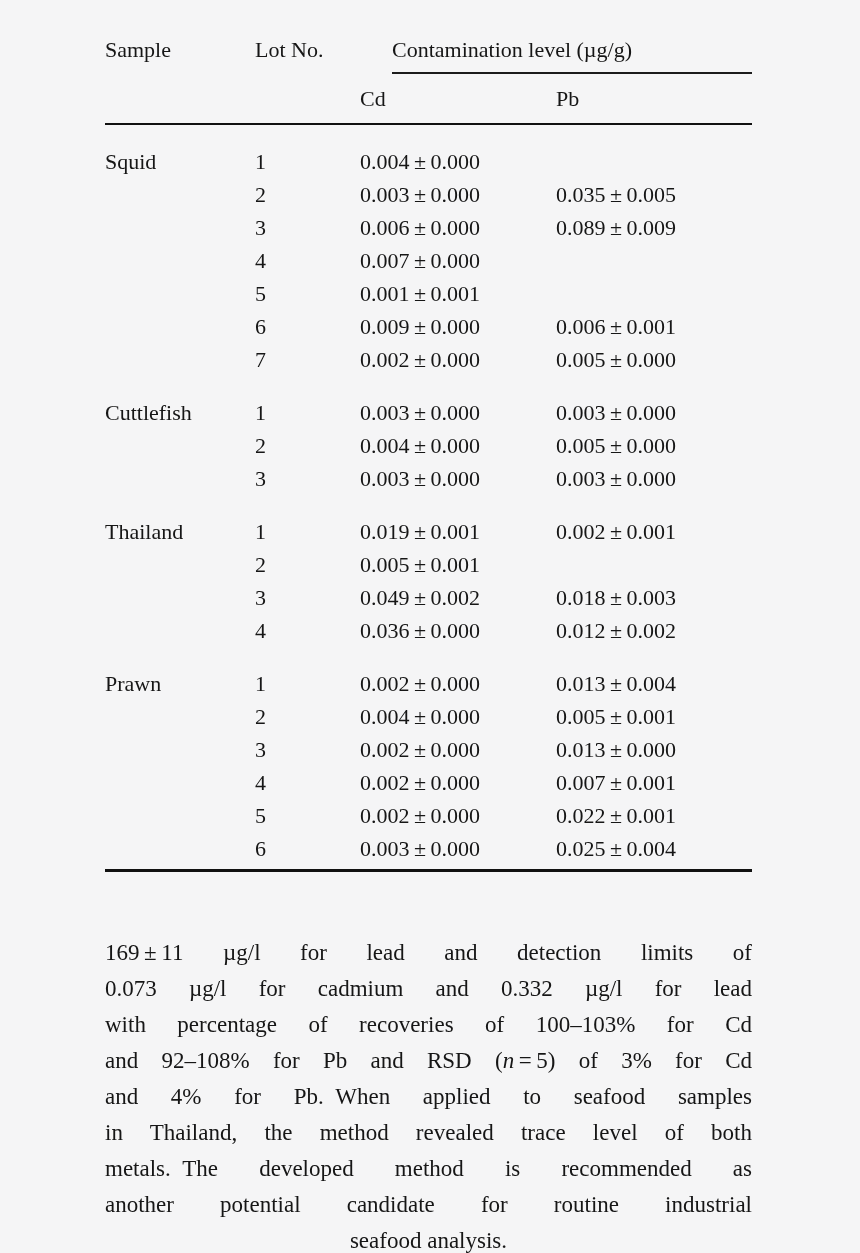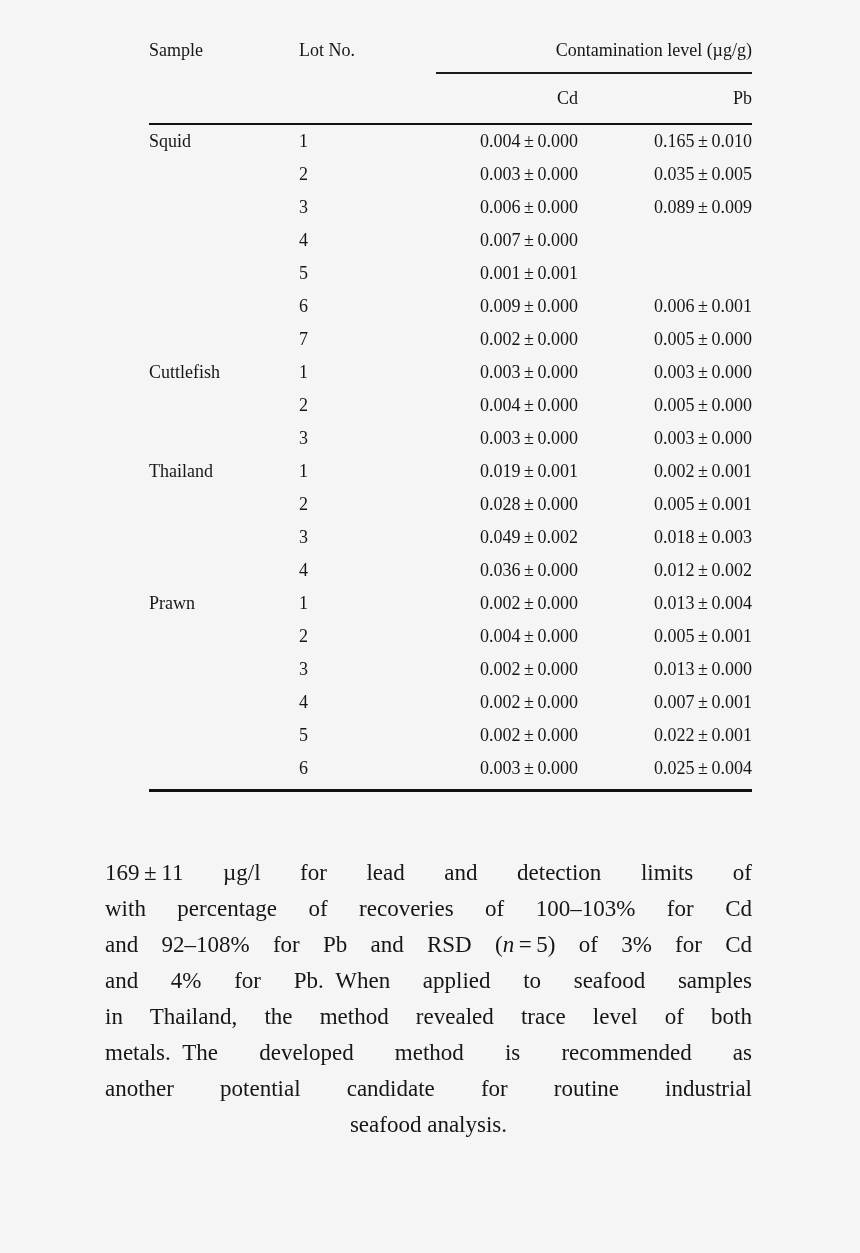--- a/index.html
+++ b/index.html
@@ -7,45 +7,45 @@
     width: 860px; height: 1253px;
     background: #f5f5f6;
     font-family: "Liberation Serif", "DejaVu Serif", serif;
     color: #161616;
     -webkit-font-smoothing: antialiased;
   }
   .page { position: relative; width: 860px; height: 1253px; overflow: hidden; }
   .doc { position: absolute; left: 105px; top: 34px; width: 647px; }
 
   
-  .tbl { font-size: 18px; margin-left: 44px; }
+  .tbl { font-size: 22px; }
   .hrow { display: grid; grid-template-columns: 150px 105px 1fr 1fr; }
   .hrow1 { height: 40px; }
   .hrow1 .c { line-height: 32px; }
   .hrow1 .group {
     grid-column: 3 / 5;
-    text-align: right;
+    text-align: left;
     height: 38px;
     margin-left: 32px;
     border-bottom: 2px solid #1c1c1c;
   }
   .hrow2 { height: 49px; }
   .hrow2 .c { line-height: 49px; }
 
   .c.sample { text-align: left; }
   .c.lot   { text-align: left; }
-  .c.num   { text-align: right; }
+  .c.num   { text-align: left; }
 
   .tbl-body {
     border-top: 2px solid #111;
     border-bottom: 3px solid #111;
     padding-bottom: 4px;
   }
   .trow { display: grid; grid-template-columns: 150px 105px 1fr 1fr; height: 33px; line-height: 33px; }
-  .trow.group-start { padding-top: 0; }
+  .trow.group-start { padding-top: 20px; }
 
   
   .paragraph { margin-top: 63px; width: 647px; font-size: 23px; line-height: 36px; }
   .para-line { text-align: justify; height: 36px; overflow: hidden; }
   .para-line::after { content: ""; display: inline-block; width: 100%; height: 0; }
   .para-line:last-child { text-align: center; }
   .para-line:last-child::after { content: none; }
   .it { font-style: italic; }
 </style>
 </head>
@@ -64,21 +64,20 @@
         <div class="c"></div>
         <div class="c"></div>
         <div class="c num">Cd</div>
         <div class="c num">Pb</div>
       </div>
       <div class="tbl-body">
           <div class="trow group-start">
             <div class="c sample">Squid</div>
             <div class="c lot">1</div>
             <div class="c num">0.004 ± 0.000</div>
-            <div class="c num">0.165 ± 0.010</div>
           </div>
           <div class="trow">
             <div class="c sample"></div>
             <div class="c lot">2</div>
             <div class="c num">0.003 ± 0.000</div>
             <div class="c num">0.035 ± 0.005</div>
           </div>
           <div class="trow">
             <div class="c sample"></div>
             <div class="c lot">3</div>
@@ -127,21 +126,20 @@
           </div>
           <div class="trow group-start">
             <div class="c sample">Thailand</div>
             <div class="c lot">1</div>
             <div class="c num">0.019 ± 0.001</div>
             <div class="c num">0.002 ± 0.001</div>
           </div>
           <div class="trow">
             <div class="c sample"></div>
             <div class="c lot">2</div>
-            <div class="c num">0.028 ± 0.000</div>
             <div class="c num">0.005 ± 0.001</div>
           </div>
           <div class="trow">
             <div class="c sample"></div>
             <div class="c lot">3</div>
             <div class="c num">0.049 ± 0.002</div>
             <div class="c num">0.018 ± 0.003</div>
           </div>
           <div class="trow">
             <div class="c sample"></div>
@@ -183,20 +181,21 @@
             <div class="c sample"></div>
             <div class="c lot">6</div>
             <div class="c num">0.003 ± 0.000</div>
             <div class="c num">0.025 ± 0.004</div>
           </div>
         </div>
     </div>
 
     <div class="paragraph">
         <div class="para-line">169 ± 11 µg/l for lead and detection limits of</div>
+        <div class="para-line">0.073 µg/l for cadmium and 0.332 µg/l for lead</div>
         <div class="para-line">with percentage of recoveries of 100–103% for Cd</div>
         <div class="para-line"><span>and 92–108% for Pb and RSD (</span><span class="it">n</span><span> = 5) of 3% for Cd</span></div>
         <div class="para-line">and 4% for Pb. When applied to seafood samples</div>
         <div class="para-line">in Thailand, the method revealed trace level of both</div>
         <div class="para-line">metals. The developed method is recommended as</div>
         <div class="para-line">another potential candidate for routine industrial</div>
         <div class="para-line">seafood analysis.</div>
       </div>
 
   </div>

